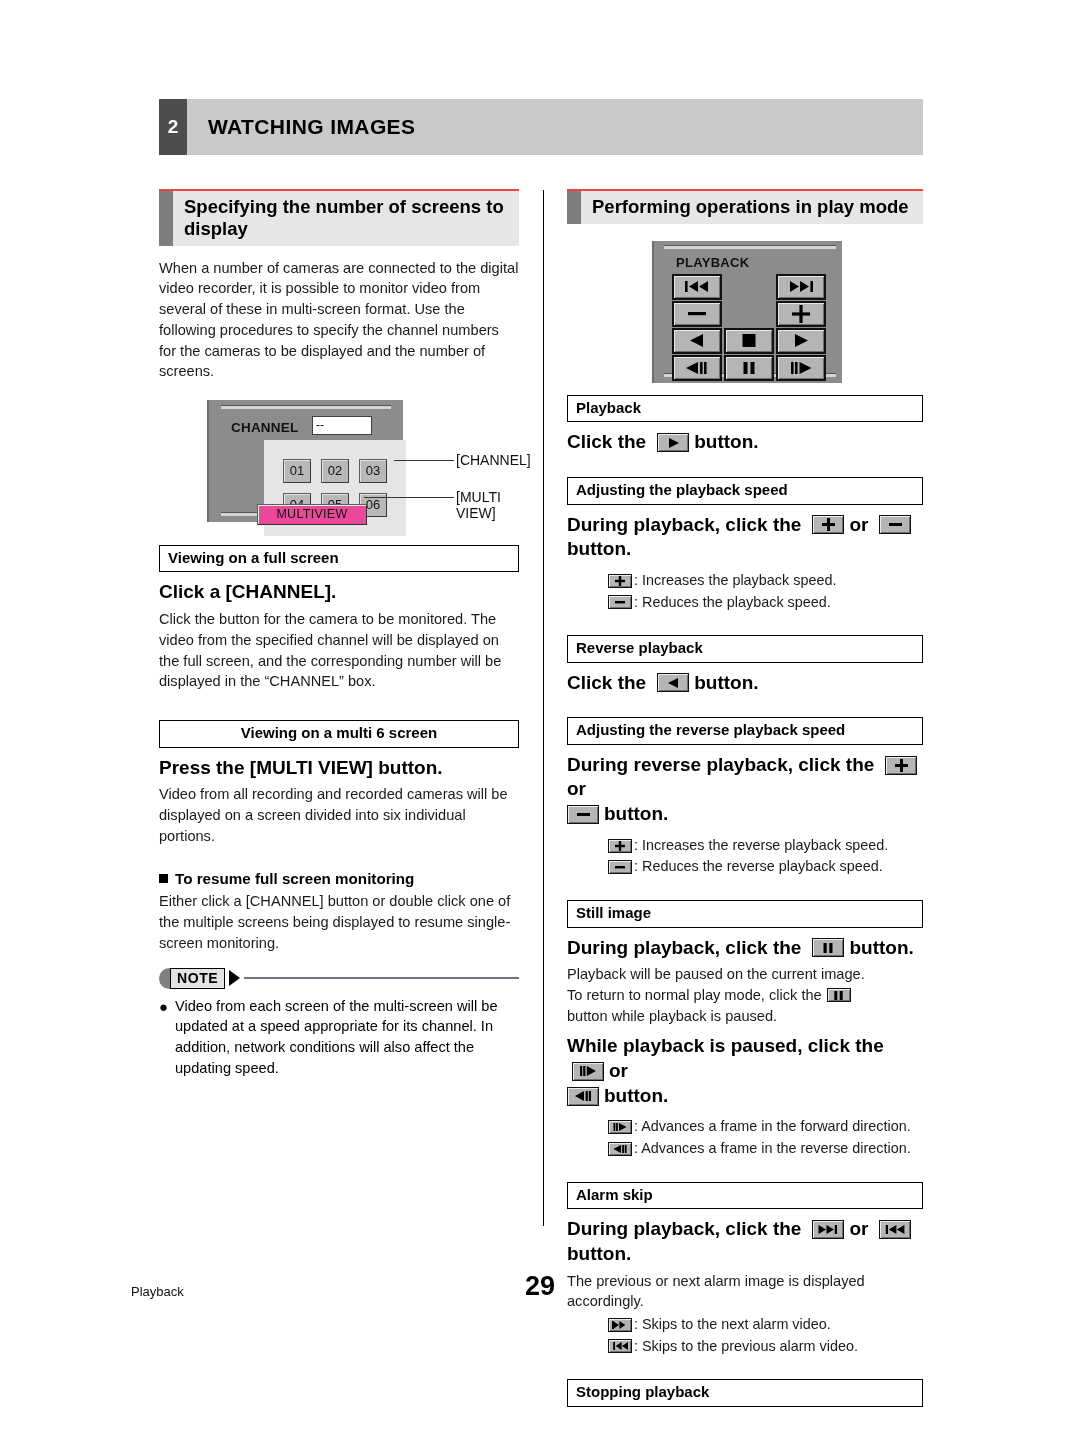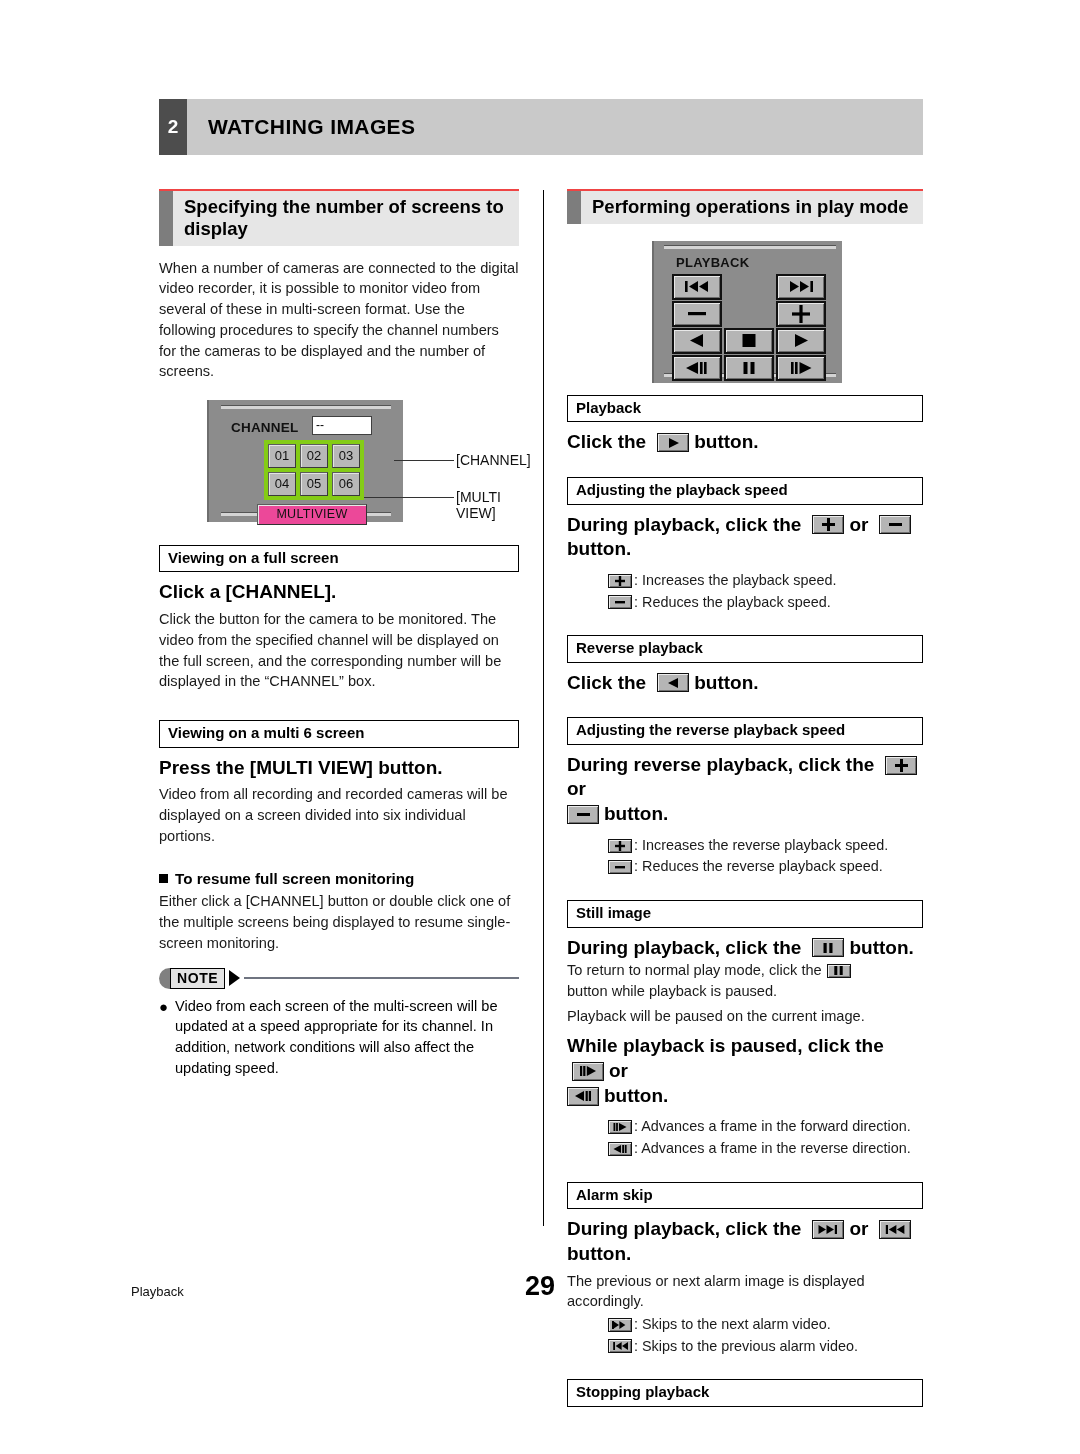--- a/index.html
+++ b/index.html
@@ -130,23 +130,23 @@
     letter-spacing: .2px;
   }
   .ch-box {
     position: absolute; left: 103px; top: 16px;
     width: 60px; height: 19px; background: #fff;
     border: 1px solid #404040;
     font-size: 12px; padding-left: 3px; line-height: 17px; color:#000;
   }
   .ch-grid {
     position: absolute; left: 55px; top: 40px;
-    padding: 4px; background: #84cc16;
+    padding: 19px; background: #e5e5e5;
     display: grid; grid-template-columns: repeat(3, 28px);
-    grid-auto-rows: 24px; gap: 4px;
+    grid-auto-rows: 24px; gap: 10px;
   }
   .ch-btn {
     background: #b8b8b8;
     border: 1px solid #5c5c5c;
     border-right-color: #3a3a3a; border-bottom-color: #3a3a3a;
     box-shadow: inset 1px 1px 0 #e4e4e4;
     font-size: 13px; color: #111;
     display: flex; align-items: center; justify-content: center;
   }
   .mv-btn {
@@ -260,21 +260,21 @@
     <div class="callout-line" style="left:235px; top:60px; width:60px;"></div>
     <div class="callout" style="left:297px; top:52px;">[CHANNEL]</div>
     <div class="callout-line" style="left:205px; top:97px; width:90px;"></div>
     <div class="callout" style="left:297px; top:89px;">[MULTI VIEW]</div>
   </div>
 
   <div class="boxhead">Viewing on a full screen</div>
   <div class="lead">Click a [CHANNEL].</div>
   <div class="para tight">Click the button for the camera to be monitored. The video from the specified channel will be displayed on the full screen, and the corresponding number will be displayed in the “CHANNEL” box.</div>
 
-  <div class="boxhead" style="margin-top:28px;">Viewing on a multi 6 screen</div>
+  <div class="boxhead" style="margin-top:28px;text-align:center;">Viewing on a multi 6 screen</div>
   <div class="lead">Press the [MULTI VIEW] button.</div>
   <div class="para tight">Video from all recording and recorded cameras will be displayed on a screen divided into six individual portions.</div>
 
   <div class="sqhead">
     <span class="sq"></span><span>To resume full screen monitoring</span>
   </div>
   <div class="para tight">Either click a [CHANNEL] button or double click one of the multiple screens being displayed to resume single-screen monitoring.</div>
 
   <div class="note-row">
     <div class="note-badge">
@@ -474,31 +474,31 @@
   <div class="lead">
     <span class="w">During playback, click the</span>
     <span class="ibtn lg">
       <svg width="12" height="10" viewBox="0 0 12 10">
           <rect x="1.5" y="0" width="3.2" height="10" fill="#000"></rect>
           <rect x="7.3" y="0" width="3.2" height="10" fill="#000"></rect>
         </svg>
     </span>
     <span class="w">button.</span>
   </div>
+  <div class="para tight">Playback will be paused on the current image.</div>
   <div class="para" style="margin-top:0;display:flex;align-items:center;flex-wrap:wrap;">
     <span style="margin-right:5px;">To return to normal play mode, click the</span>
     <span class="ibtn sm" style="margin:0 5px 0 0;">
       <svg width="11" height="9" viewBox="0 0 11 9">
           <rect x="1.3" y="0" width="3" height="9" fill="#000"></rect>
           <rect x="6.7" y="0" width="3" height="9" fill="#000"></rect>
         </svg>
     </span>
     <span>button while playback is paused.</span>
   </div>
-  <div class="para tight">Playback will be paused on the current image.</div>
 
   <div class="lead">
     <span class="w">While playback is paused, click the</span>
     <span class="ibtn lg">
       <svg width="20" height="10" viewBox="0 0 20 10">
           <rect x="2" y="0" width="2.2" height="10" fill="#000"></rect>
           <rect x="5.2" y="0" width="2.2" height="10" fill="#000"></rect>
           <polygon points="8.8,0 8.8,10 18,5" fill="#000"></polygon>
         </svg>
     </span>

